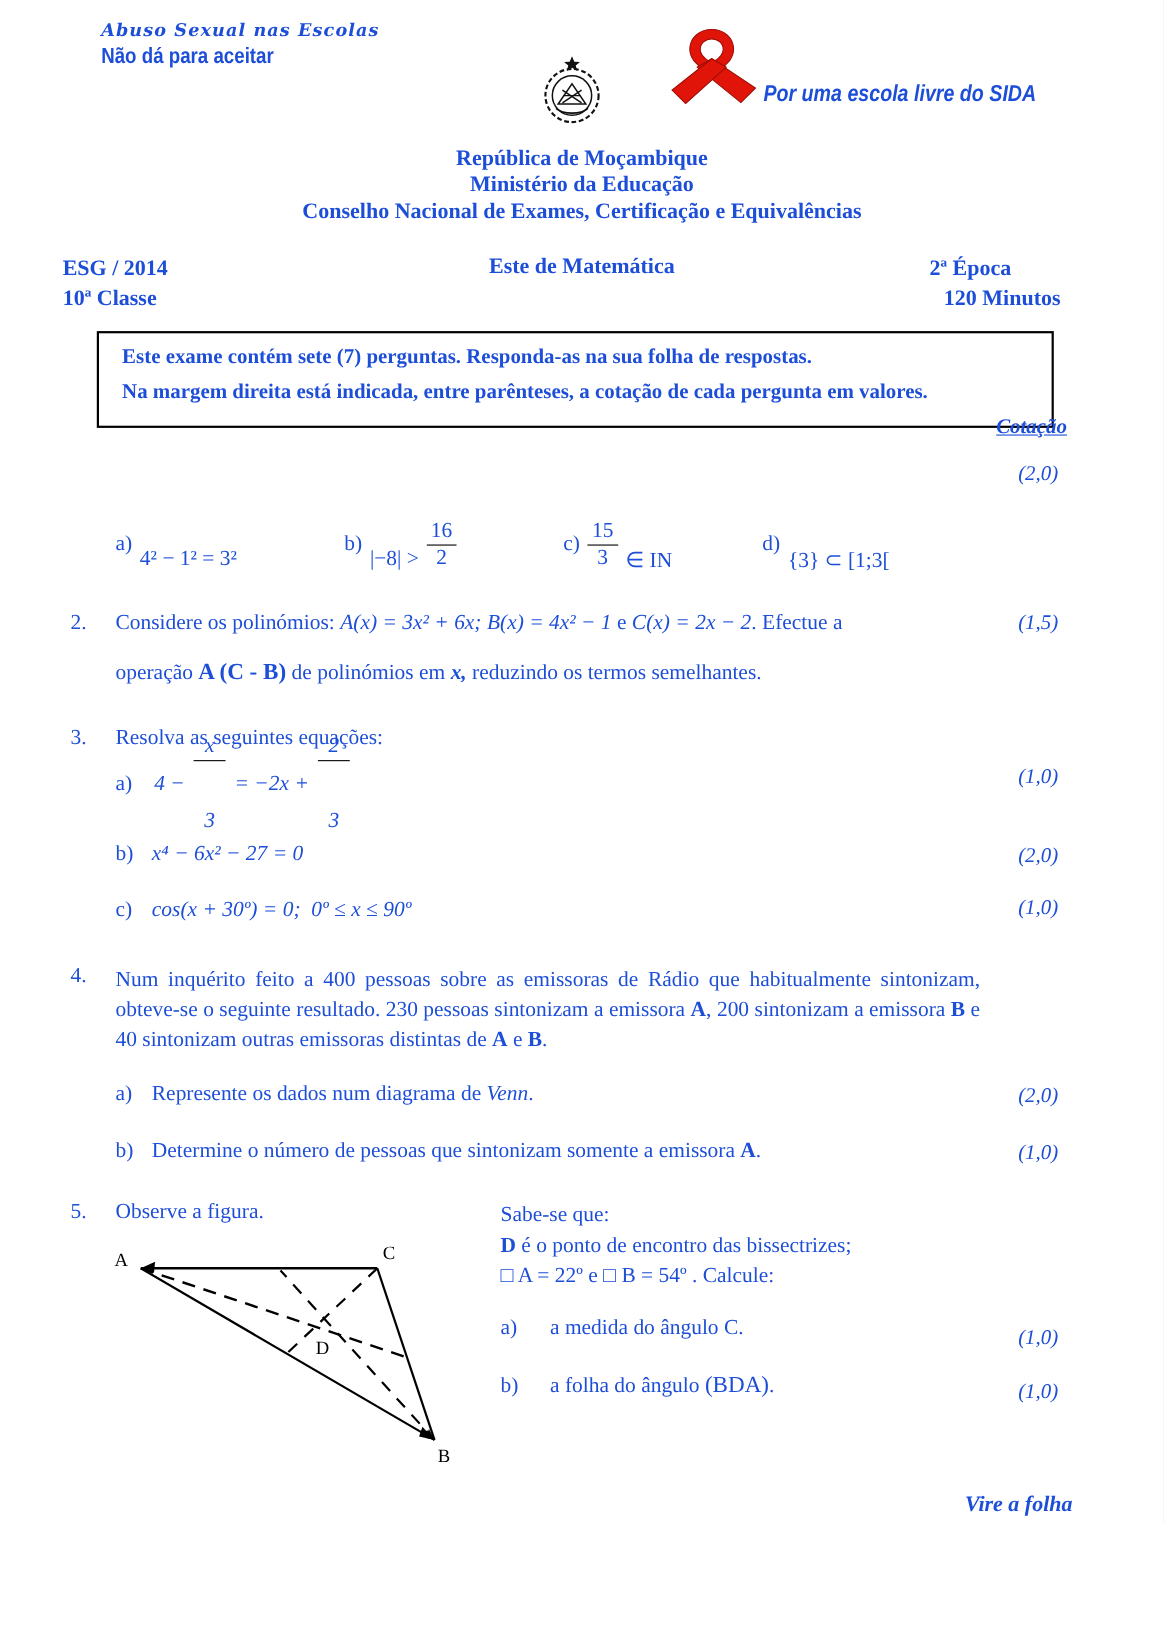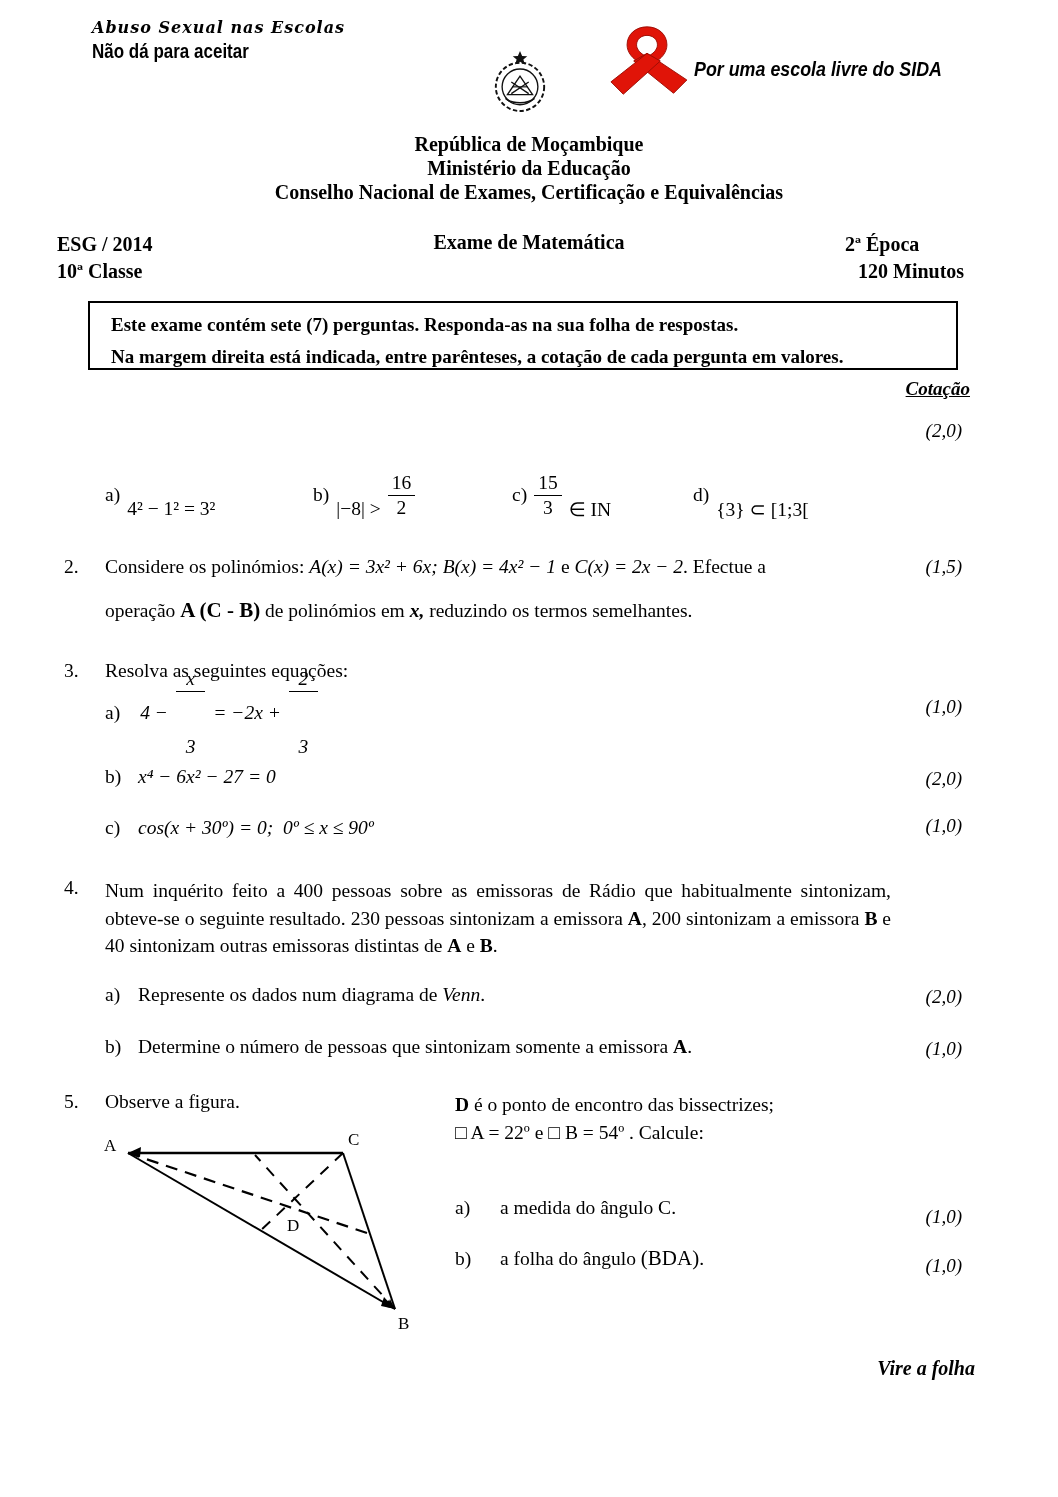--- a/index.html
+++ b/index.html
@@ -1,40 +1,40 @@
 <!DOCTYPE html>
 <html><head>
 <meta charset="utf-8">
 <style>
   html,body{margin:0;padding:0;background:#e8e8e8;}
   .page{position:relative;width:1058px;height:1497px;margin:0 auto;background:#ffffff;
-        font-family:"Liberation Serif",serif;color:#000000;overflow:hidden;}
+        font-family:"Liberation Serif",serif;color:#1d4ed8;overflow:hidden;}
 
   
   .campaign{position:absolute;left:92px;top:18px;}
   .campaign-script{font-family:"DejaVu Serif",serif;font-style:italic;font-weight:600;
                    font-size:16px;letter-spacing:1px;}
   .campaign-bold{font-family:"Liberation Sans",sans-serif;font-weight:bold;font-size:20px;
                  margin-top:3px;transform:scaleX(0.85);transform-origin:left top;white-space:nowrap;}
   .emblem{position:absolute;left:491px;top:50px;}
-  .ribbon-block{position:absolute;left:604px;top:24px;display:flex;align-items:center;}
+  .ribbon-block{position:absolute;left:604px;top:24px;display:flex;align-items:flex-end;}
   .ribbon-caption{font-family:"Liberation Sans",sans-serif;font-weight:bold;font-style:italic;
                   font-size:21px;margin-left:4px;margin-top:16px;transform:scaleX(0.85);
                   transform-origin:left top;white-space:nowrap;}
 
   
   .title-block{position:absolute;left:0;top:132px;width:100%;text-align:center;
                font-weight:bold;font-size:20px;line-height:24px;}
   .info-left{position:absolute;left:57px;top:231px;font-weight:bold;font-size:20px;line-height:27px;font-family:Liberation Serif, serif;}
   .info-center{position:absolute;left:0;top:231px;width:100%;text-align:center;font-weight:bold;font-size:20px;}
   .info-right{position:absolute;left:845px;top:231px;font-weight:bold;font-size:20px;line-height:27px;}
   .info-right .indent{padding-left:13px;}
 
   
-  .instruction-box{position:absolute;left:88px;top:301px;width:870px;height:69px;border:2px solid #000;
+  .instruction-box{position:absolute;left:88px;top:301px;width:870px;height:88px;border:2px solid #000;
                    box-sizing:border-box;padding:6px 8px 0 21px;font-weight:bold;font-size:19px;line-height:32px;}
   .cotacao{position:absolute;right:88px;top:378px;font-weight:bold;font-style:italic;
            font-size:19px;text-decoration:underline;}
 
   
   .qrow{position:absolute;left:64px;font-size:19.5px;}
   .qnum{display:inline-block;width:41px;}
   .score{position:absolute;right:96px;font-style:italic;font-size:19px;}
   .b{font-weight:bold;}
   .bi{font-weight:bold;font-style:italic;}
@@ -102,21 +102,21 @@
   <div class="title-block">
     <div>República de Moçambique</div>
     <div>Ministério da Educação</div>
     <div>Conselho Nacional de Exames, Certificação e Equivalências</div>
   </div>
 
   <div class="info-left">
     <div>ESG / 2014</div>
     <div>10ª Classe</div>
   </div>
-  <div class="info-center">Exame de Matemática</div>
+  <div class="info-center">Este de Matemática</div>
   <div class="info-right">
     <div>2ª Época</div>
     <div class="indent">120 Minutos</div>
   </div>
 
   <div class="instruction-box">
     <div>Este exame contém sete (7) perguntas. Responda-as na sua folha de respostas.</div>
     <div>Na margem direita está indicada, entre parênteses, a cotação de cada pergunta em valores.</div>
   </div>
   <div class="cotacao">Cotação</div>
@@ -205,20 +205,21 @@
   <div class="subrow" style="top:1036px;">
     <span class="slabel">b)</span><span>Determine o número de pessoas que sintonizam somente a emissora </span><span class="b">A</span><span>.</span>
   </div>
   <span class="score" style="top:1038px;">(1,0)</span>
 
   <div class="qrow" style="top:1091px;">
     <span class="qnum">5.</span><span>Observe a figura.</span>
   </div>
 
   <div class="q5-info">
+    <div>Sabe-se que:</div>
     <div><span class="b">D</span><span> é o ponto de encontro das bissectrizes;</span></div>
     <div>□ A = 22º e □ B = 54º . Calcule:</div>
   </div>
 
   <div class="q5-sub" style="top:1197px;">
     <span class="slabel">a)</span><span>a medida do ângulo C.</span>
   </div>
   <span class="score" style="top:1206px;">(1,0)</span>
 
   <div class="q5-sub" style="top:1246px;">

